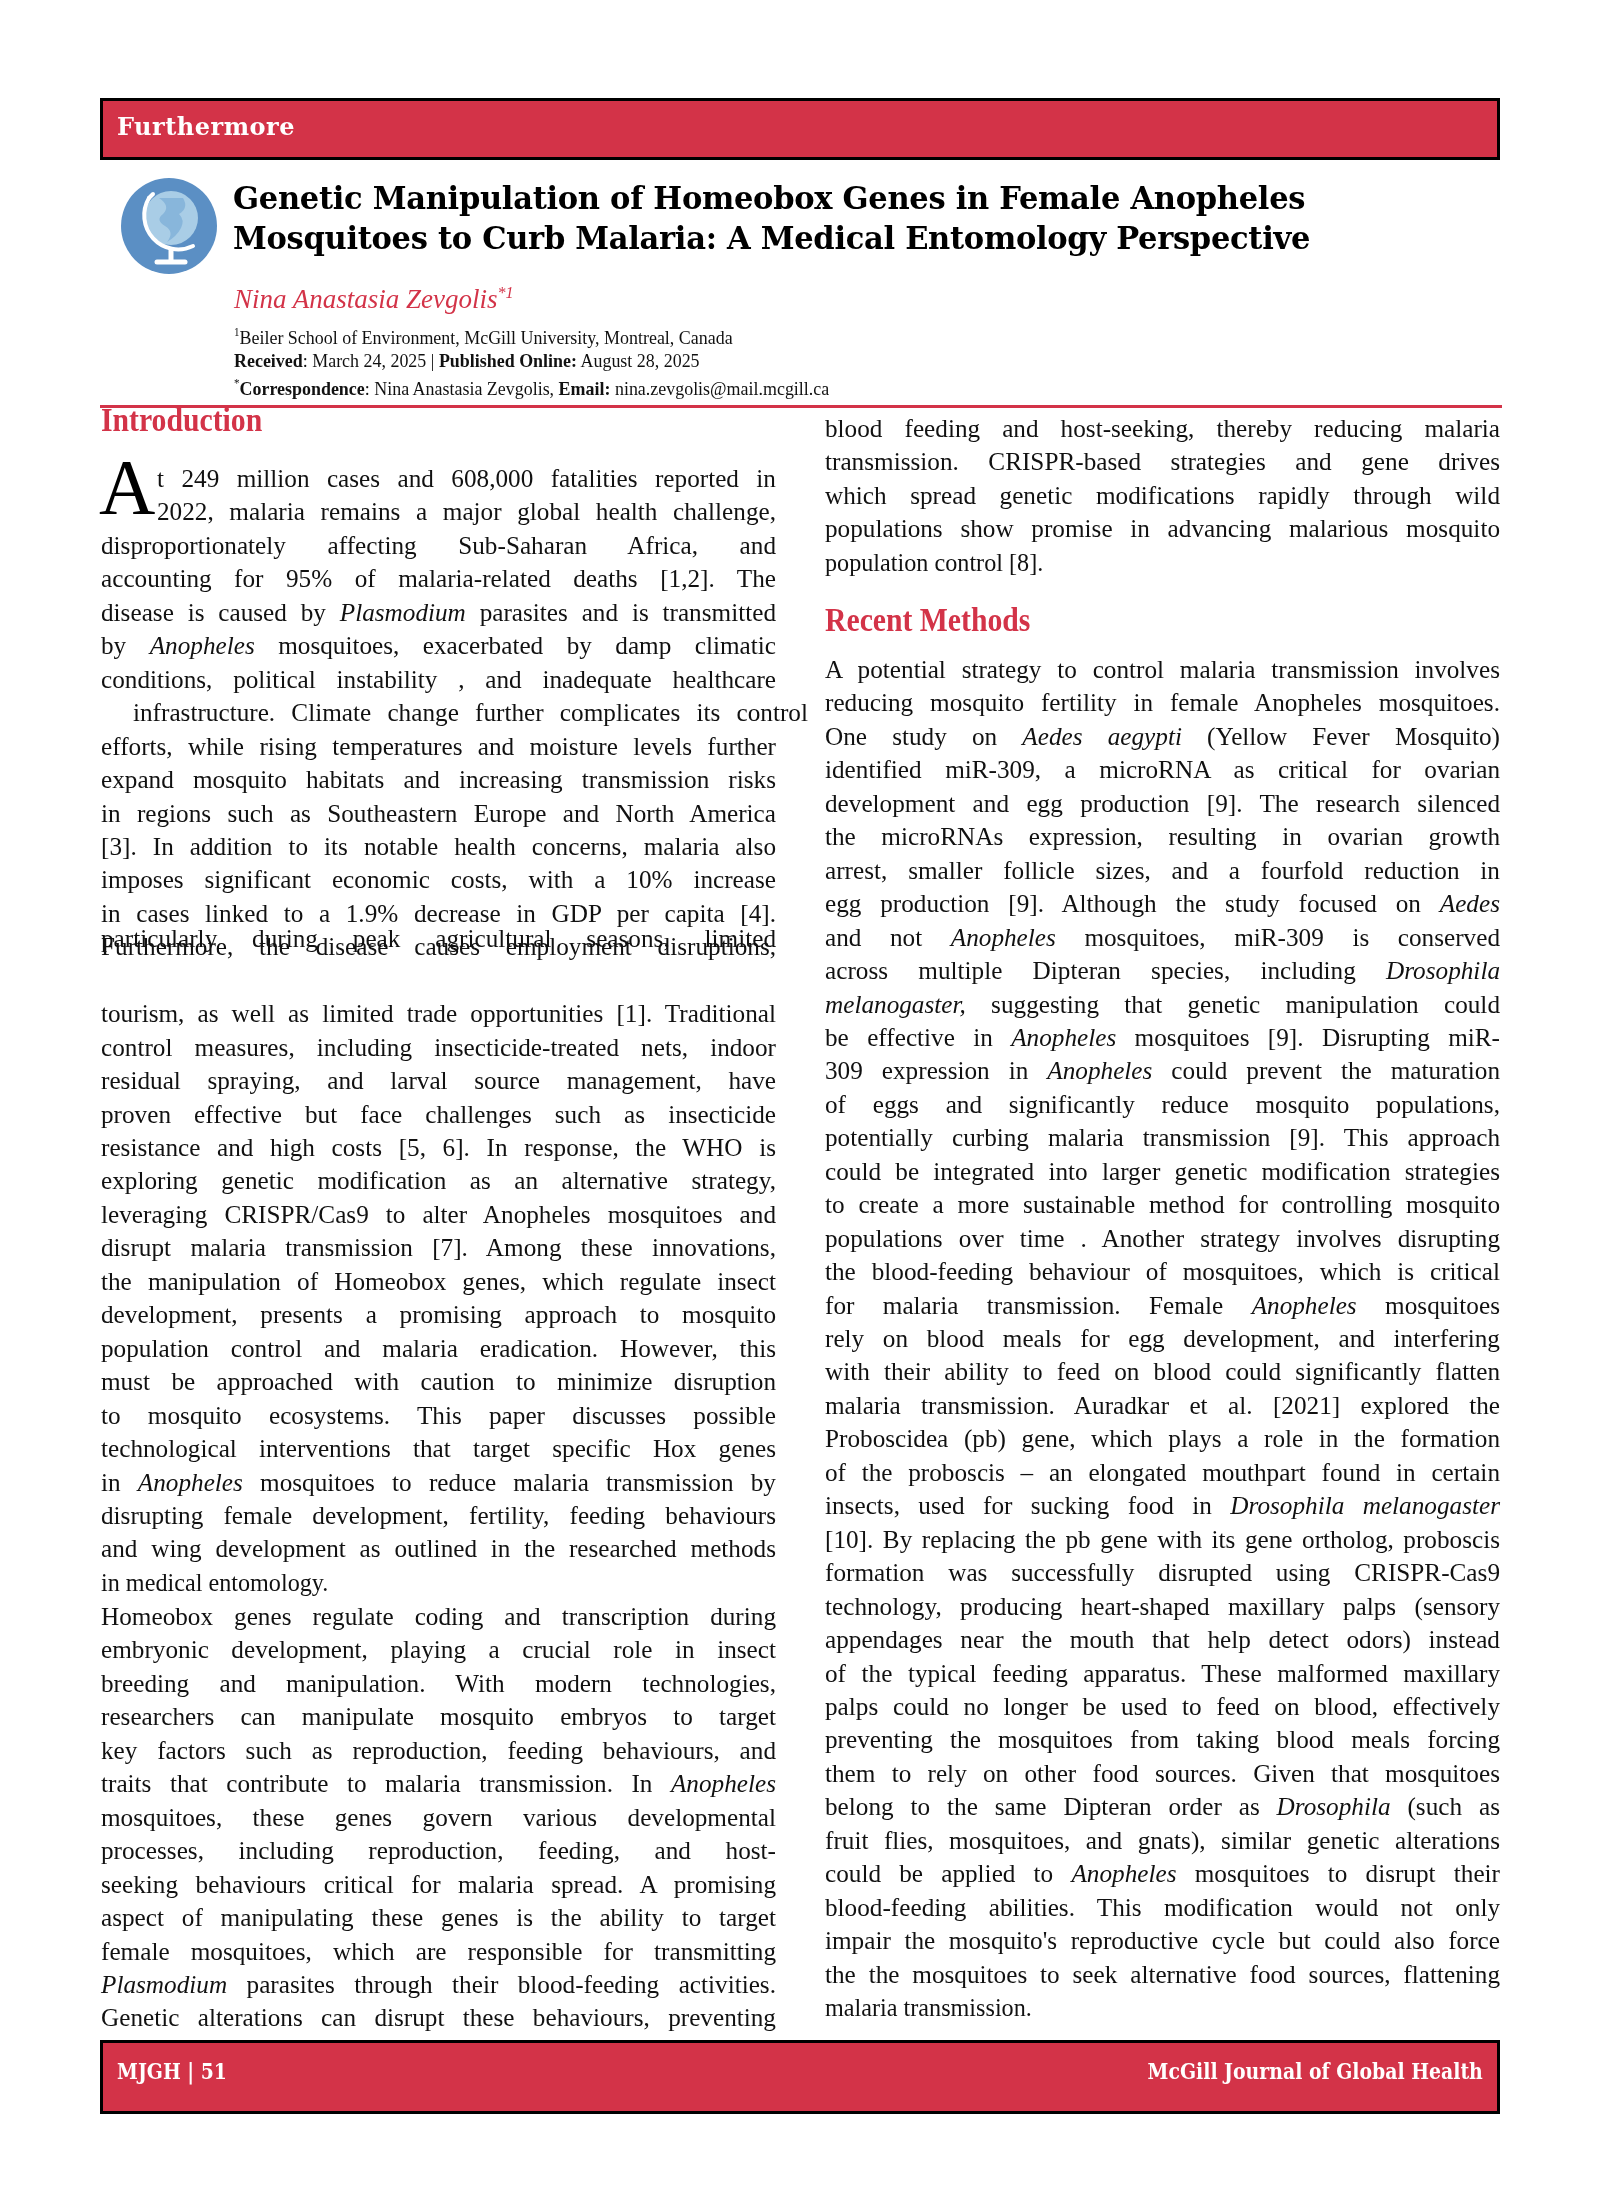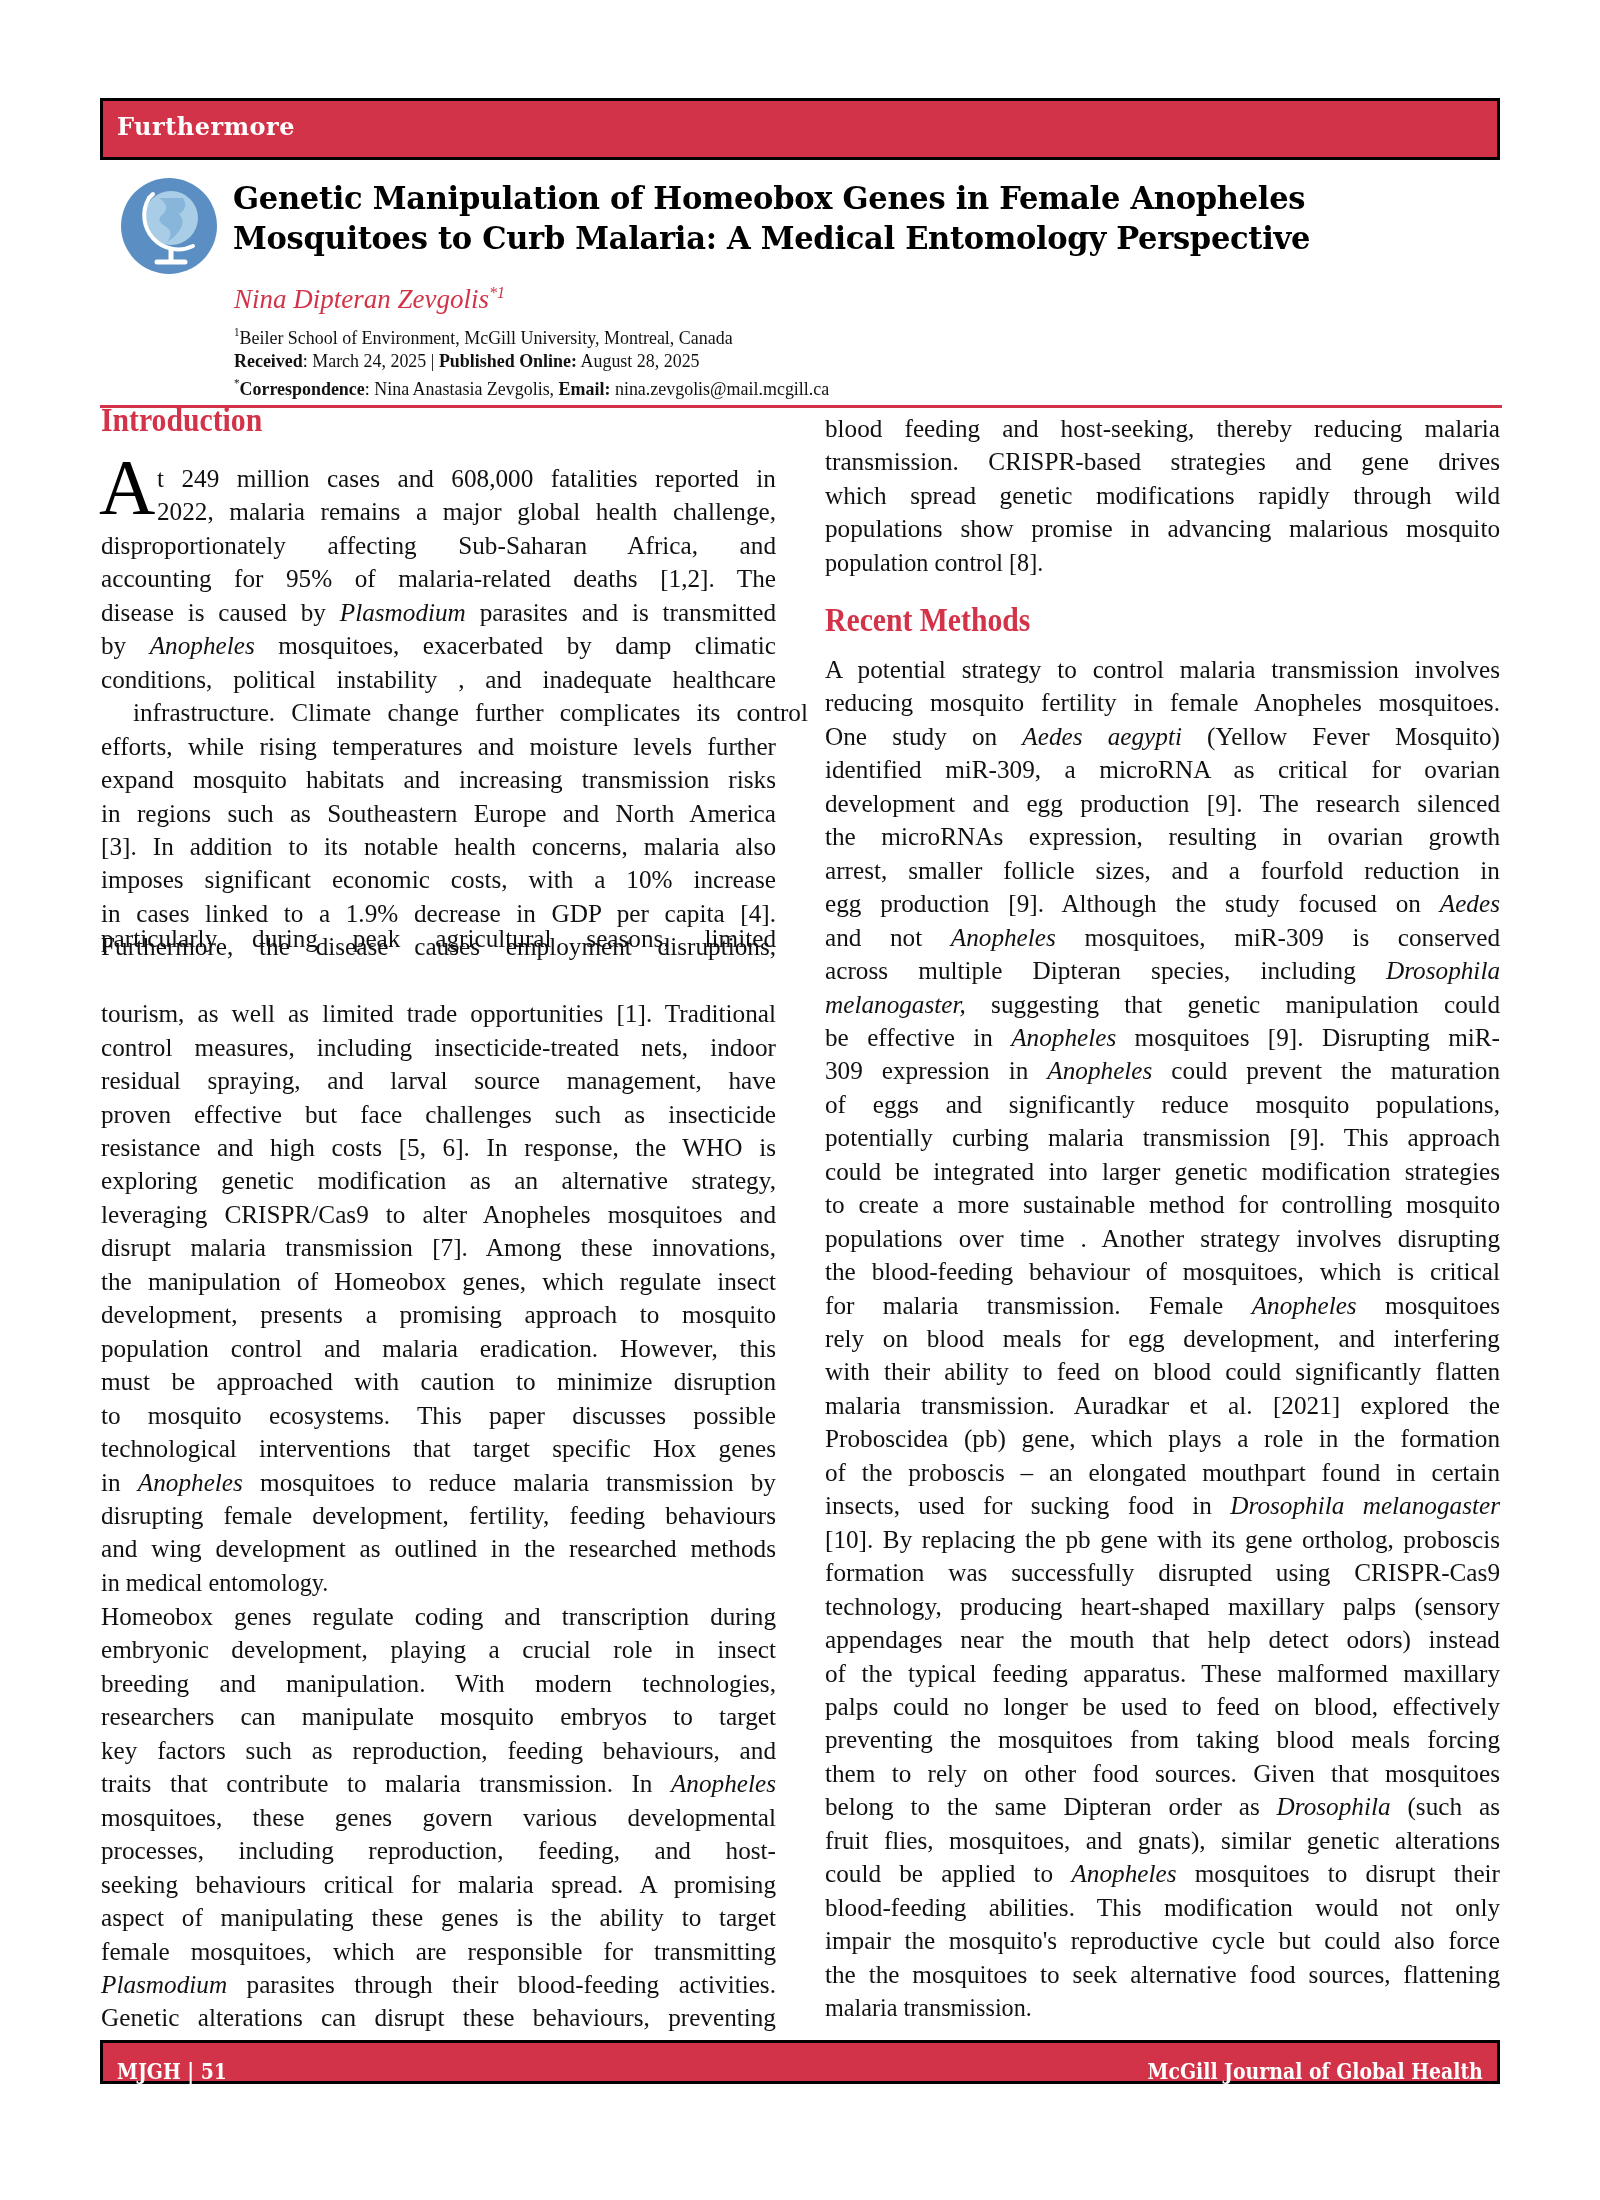--- a/index.html
+++ b/index.html
@@ -24,21 +24,21 @@
   .heading { position: absolute; font-weight: bold; font-size: 33px; color: #d33348; white-space: nowrap; transform: scaleX(0.9); transform-origin: left; }
 
   .col { position: absolute; width: 675px; }
   .line { position: absolute; left: 0; height: 34px; white-space: nowrap; font-size: 26px; line-height: 34px; }
   .line .inner { display: inline-block; transform-origin: left top; }
   .line.just .inner { text-align: justify; text-align-last: justify; }
   .line i { font-style: italic; }
 
   .dropcap { position: absolute; font-size: 78px; line-height: 78px; font-family: "Liberation Serif", serif; color: #000; }
 
-  .footbar { position: absolute; left: 100px; top: 2040px; width: 1400px; height: 44px; box-sizing: border-box; background: #d33348; border: 3px solid #000; }
+  .footbar { position: absolute; left: 100px; top: 2040px; width: 1400px; height: 74px; box-sizing: border-box; background: #d33348; border: 3px solid #000; }
   .footbar .left { position: absolute; left: 14px; top: 14px; font-family: "DejaVu Serif", serif; font-weight: bold; font-size: 23px; color: #fff; transform: scaleX(0.82); transform-origin: left; white-space: nowrap; }
   .footbar .right { position: absolute; right: 14px; top: 14px; font-family: "DejaVu Serif", serif; font-weight: bold; font-size: 23px; color: #fff; transform: scaleX(0.82); transform-origin: right; white-space: nowrap; }
 </style>
 </head>
 <body>
 
 <div class="topbar">
   <span class="label">Furthermore</span>
 </div>
 
@@ -51,21 +51,21 @@
   <line x1="38" y1="86" x2="66" y2="86" stroke="#ffffff" stroke-width="5" stroke-linecap="round"></line>
   <line x1="30" y1="22" x2="34" y2="18" stroke="#ffffff" stroke-width="4" stroke-linecap="round"></line>
 </svg>
 
 <div class="title">
   <div>Genetic Manipulation of Homeobox Genes in Female Anopheles</div>
   <div>Mosquitoes to Curb Malaria: A Medical Entomology Perspective</div>
 </div>
 
 <div class="author">
-  <span>Nina Dipteran Zevgolis</span><sup>*1</sup>
+  <span>Nina Anastasia Zevgolis</span><sup>*1</sup>
 </div>
 
 <div class="meta" style="top:325px">
   <sup>1</sup><span>Beiler School of Environment, McGill University, Montreal, Canada</span>
 </div>
 
 <div class="meta" style="top:350px">
   <b>Received</b>: <span>March 24, 2025</span>
   <span>|</span>
   <b>Published Online:</b>

